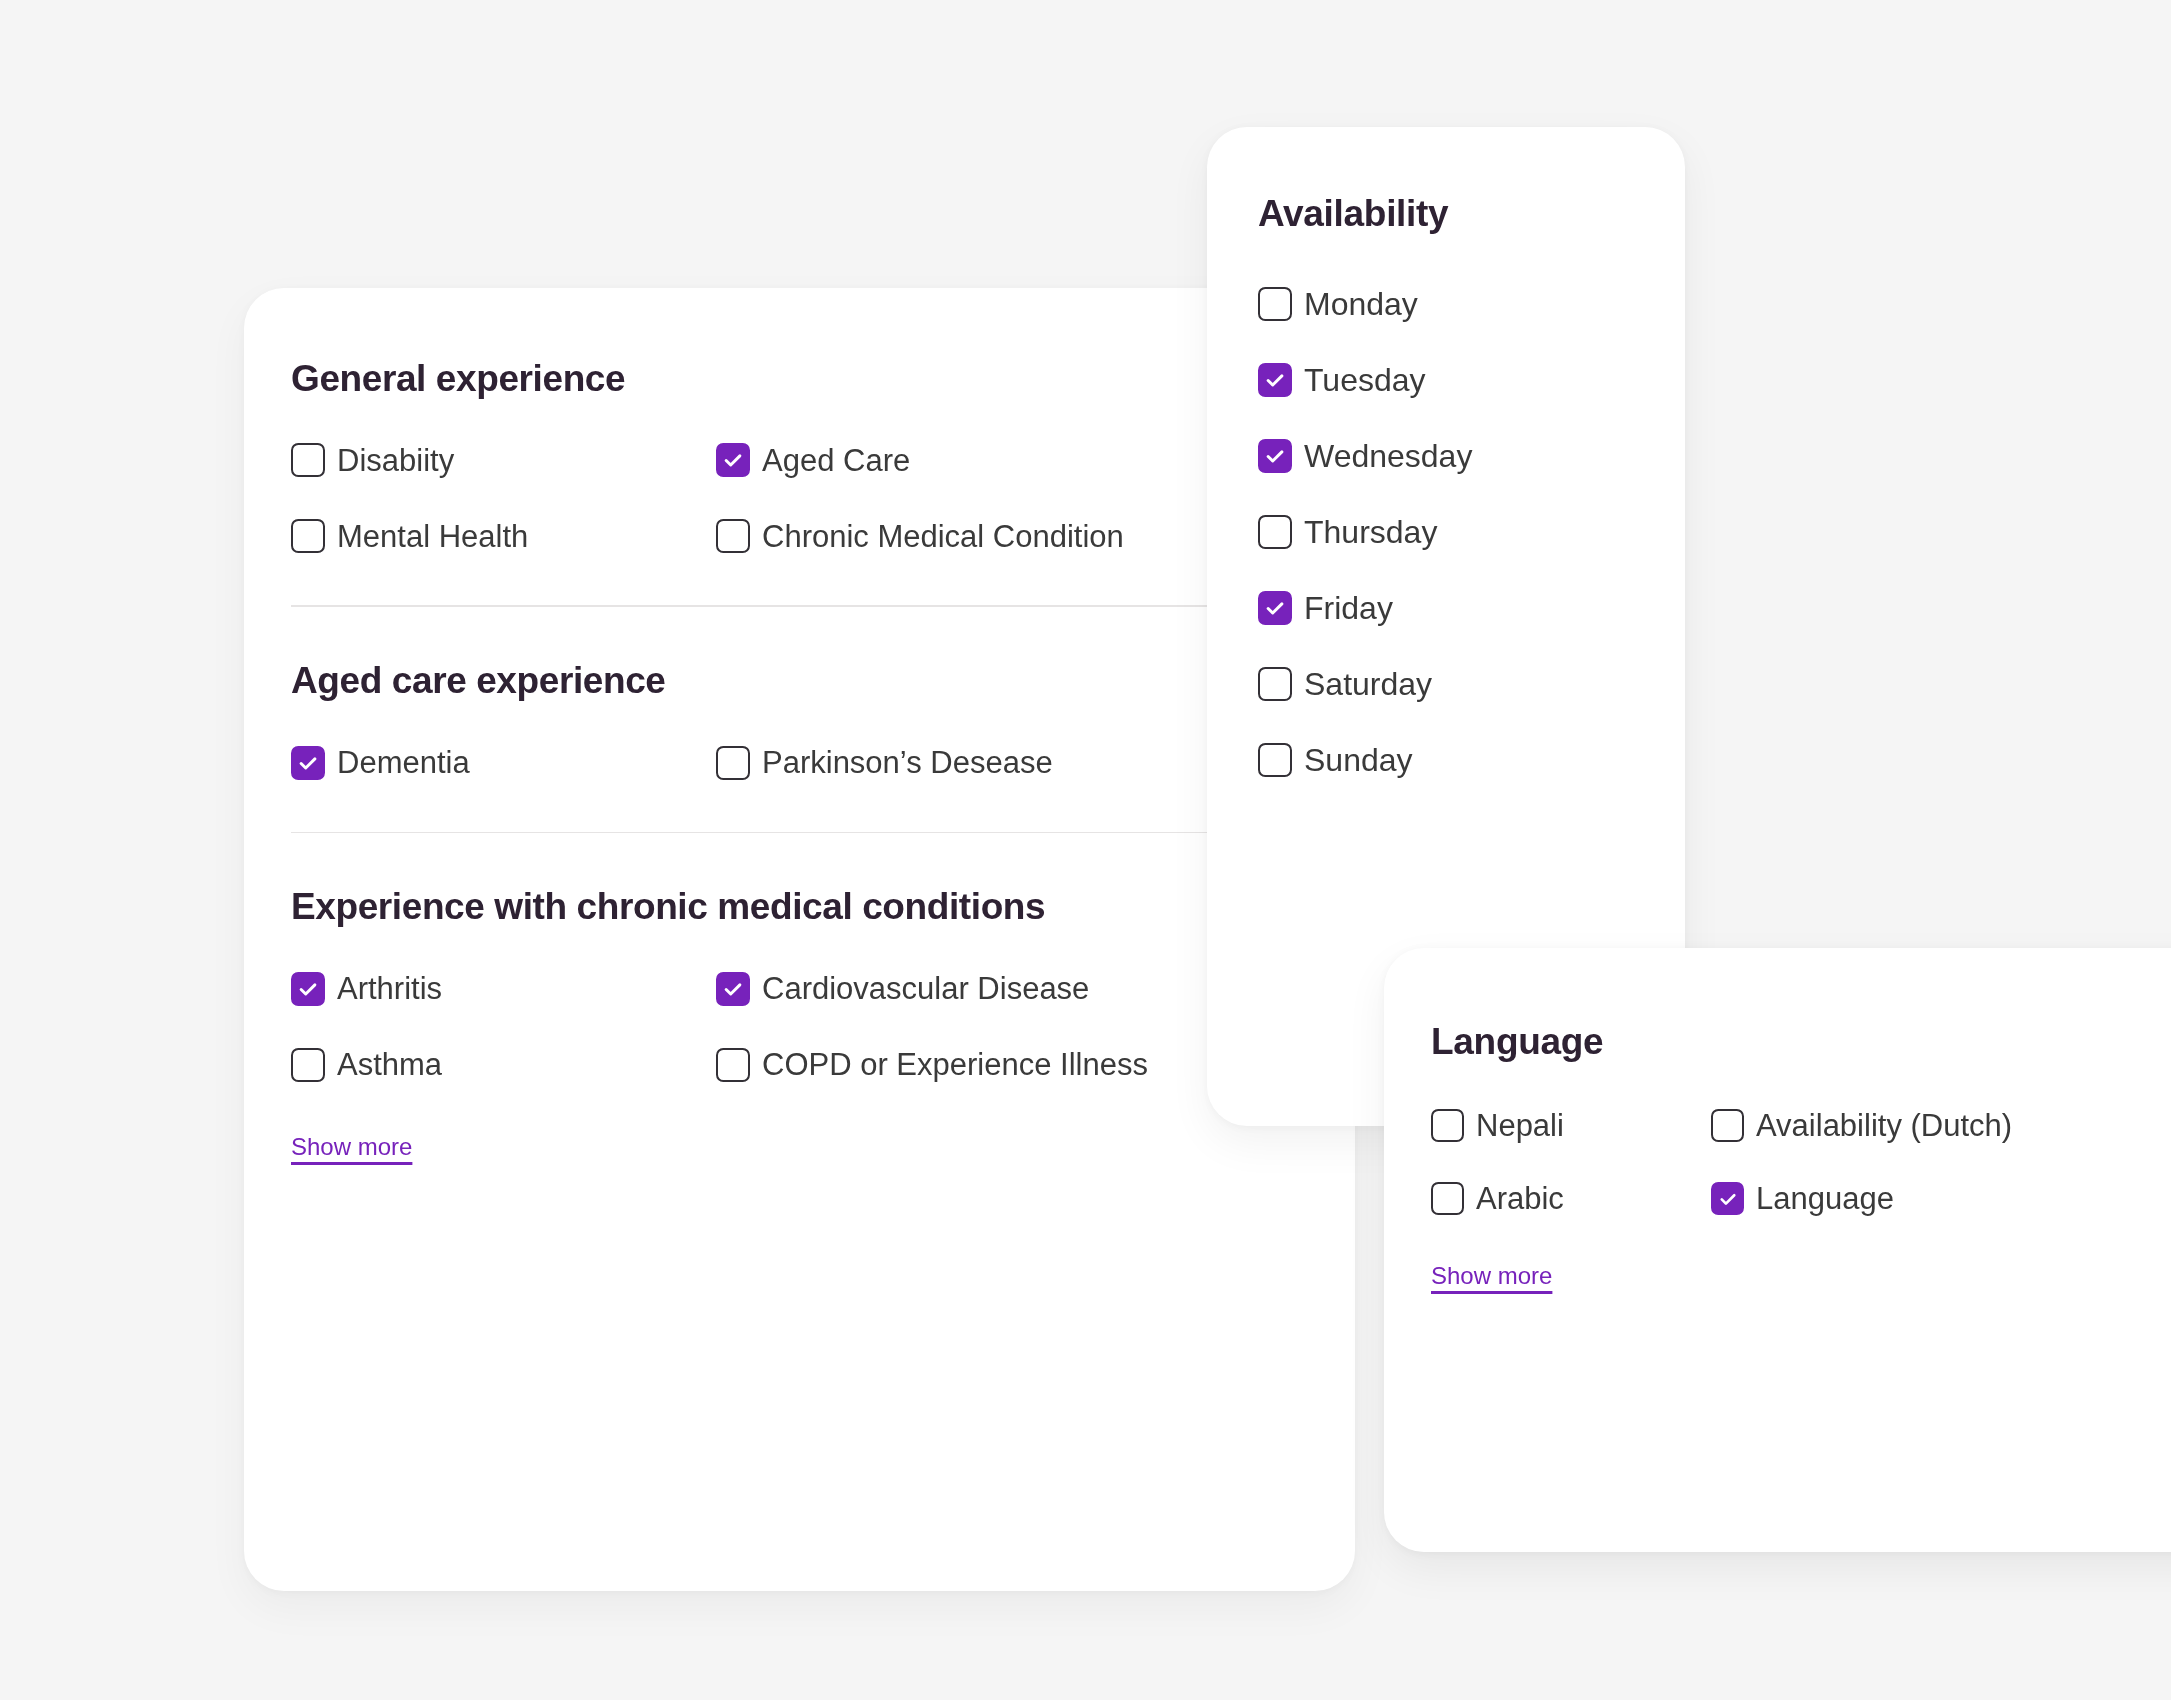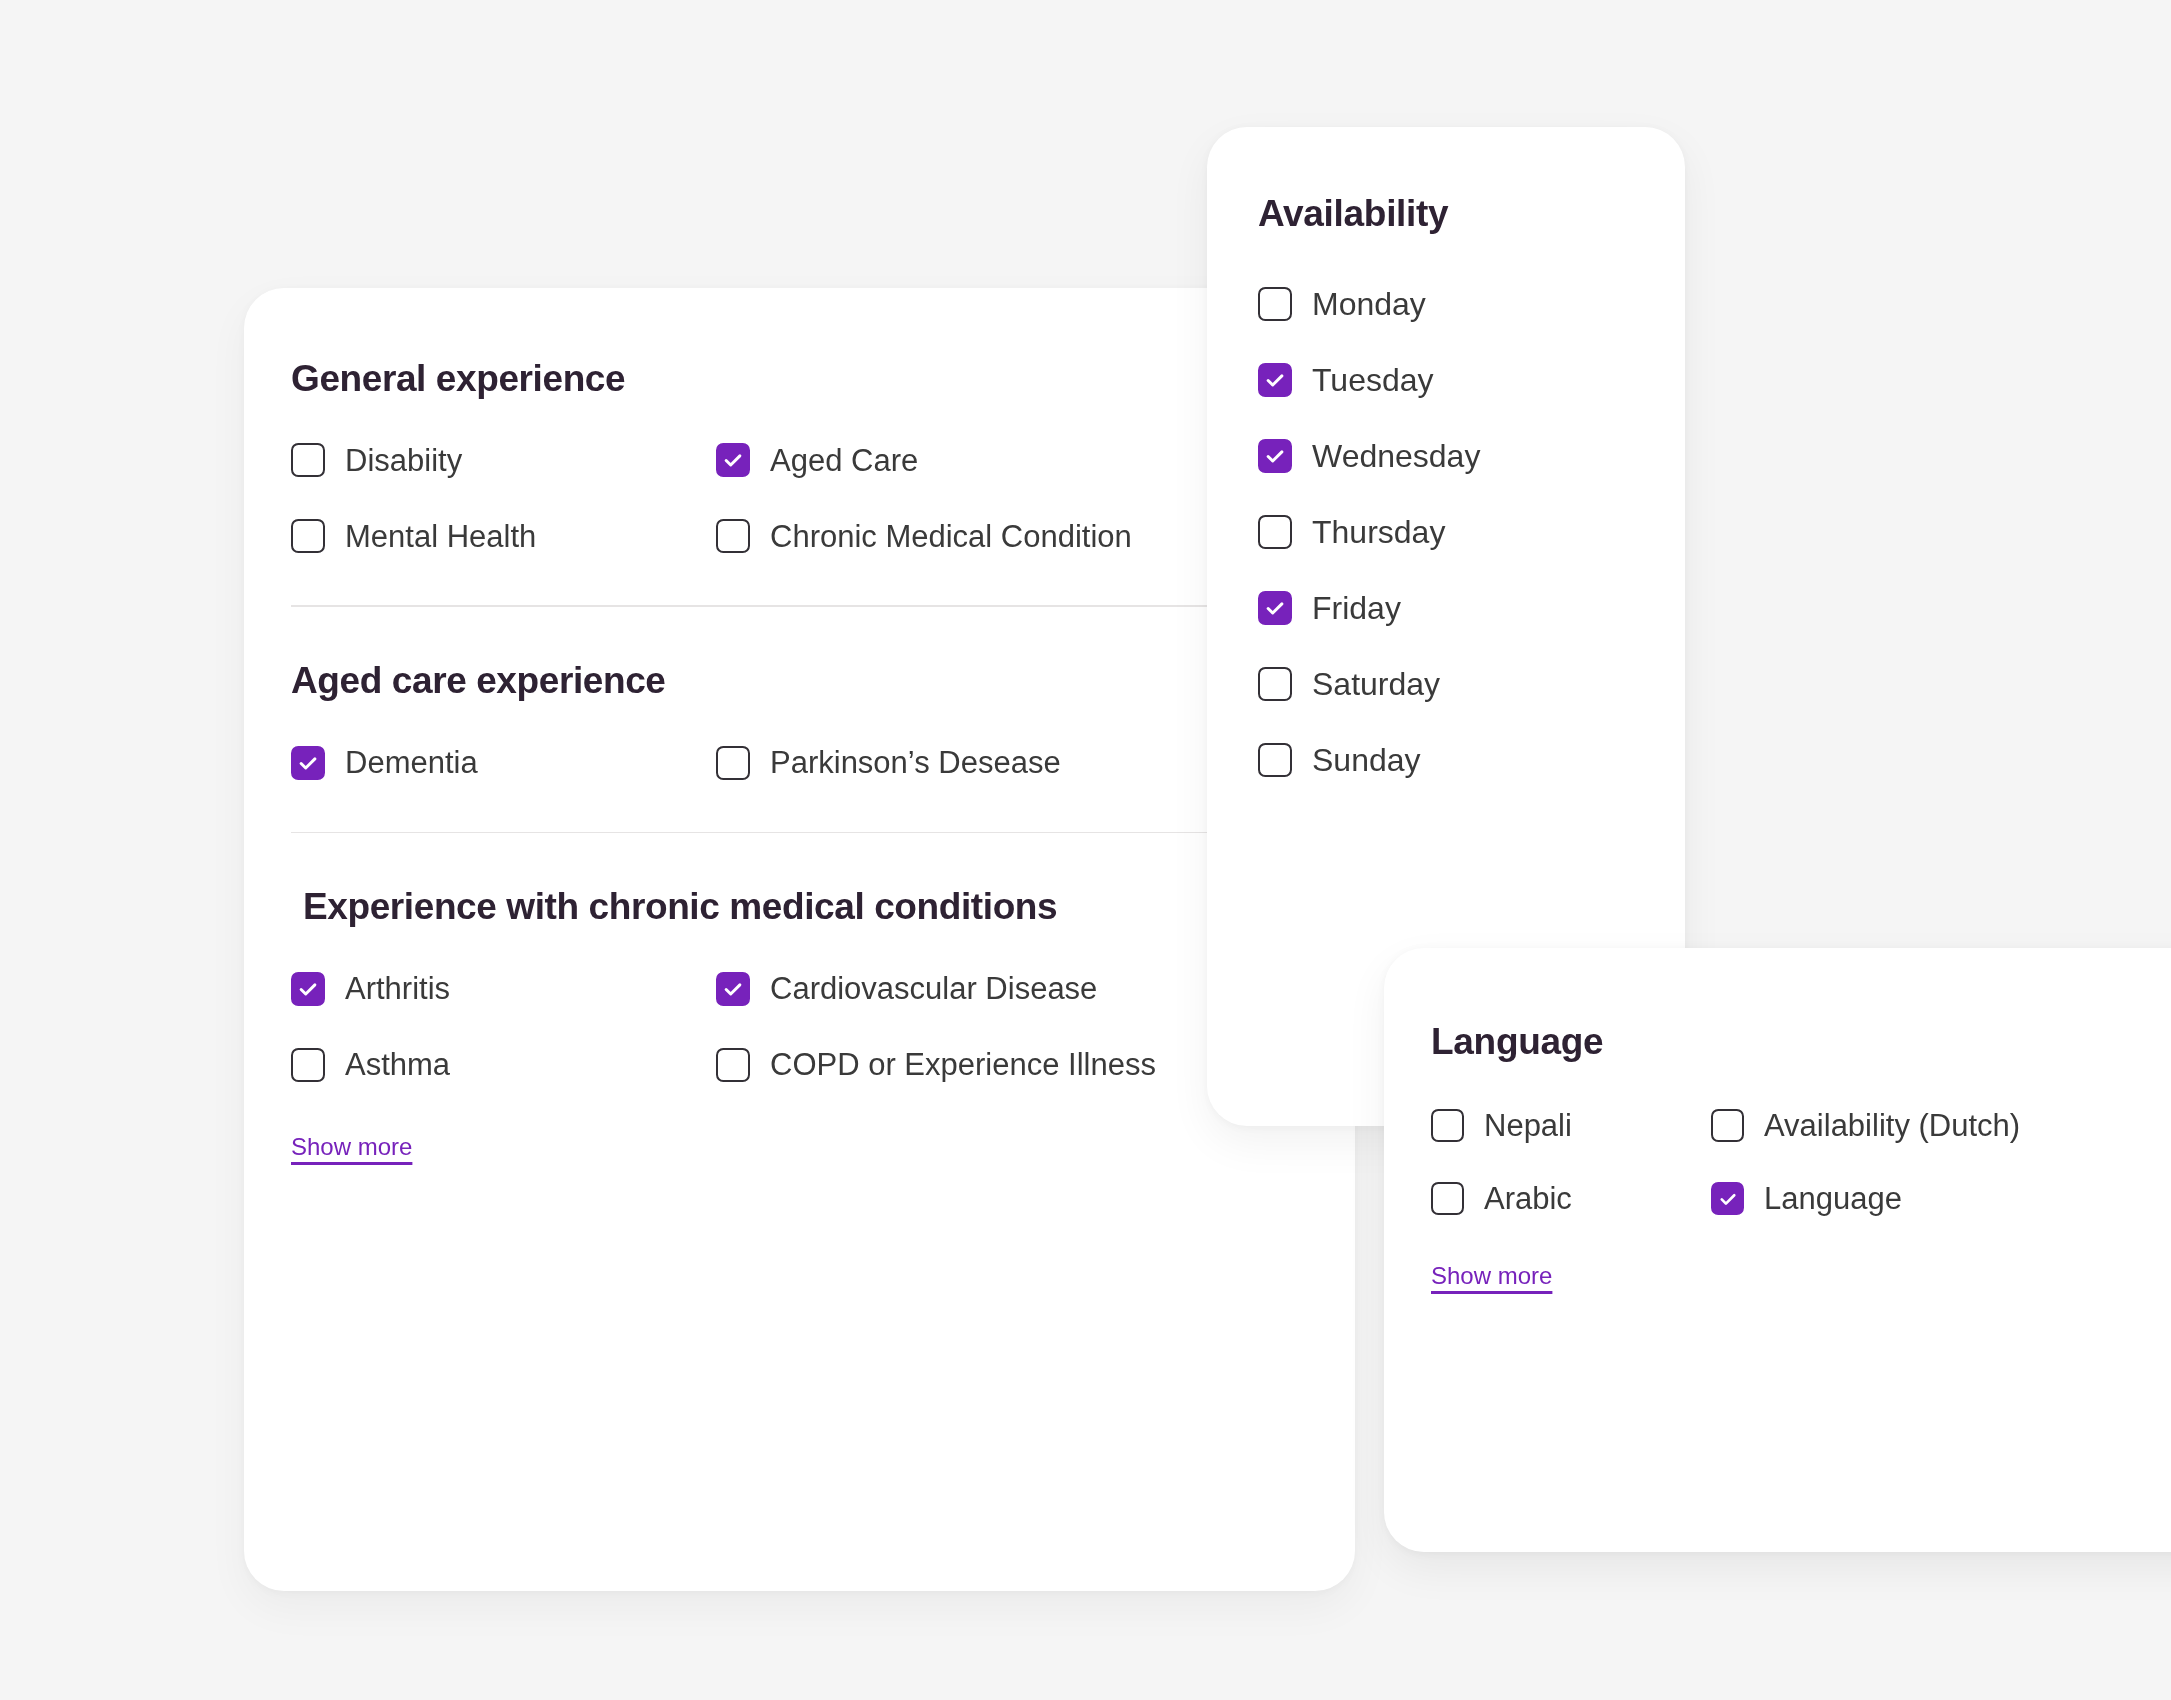--- a/index.html
+++ b/index.html
@@ -95,21 +95,21 @@
   .check-list {
     display: flex;
     flex-direction: column;
     gap: 38px;
     margin-top: 47px;
   }
 
   .check-item {
     display: flex;
     align-items: center;
-    gap: 20px;
+    gap: 12px;
     cursor: pointer;
     white-space: nowrap;
   }
 
   .box {
     width: 34px;
     height: 34px;
     min-width: 34px;
     border-radius: 7.2px;
     box-sizing: border-box;
@@ -230,21 +230,21 @@
             
           </span>
           <span class="check-label">Parkinson’s Desease</span>
         </div>
 
       </div>
 
       <div class="divider"></div>
 
       
-      <h2 class="section-title" style="margin-top:52px;margin-left:12px;">Experience with chronic medical conditions</h2>
+      <h2 class="section-title" style="margin-top:52px;">Experience with chronic medical conditions</h2>
       <div class="check-grid">
 
         <div class="check-item">
           <span class="box checked">
             <svg width="22" height="22" viewBox="0 0 24 24" fill="none">
                 <path d="M4.5 12.5l5 5 10-10" stroke="#ffffff" stroke-width="3.2" stroke-linecap="round" stroke-linejoin="round"></path>
               </svg>
           </span>
           <span class="check-label">Arthritis</span>
         </div>

